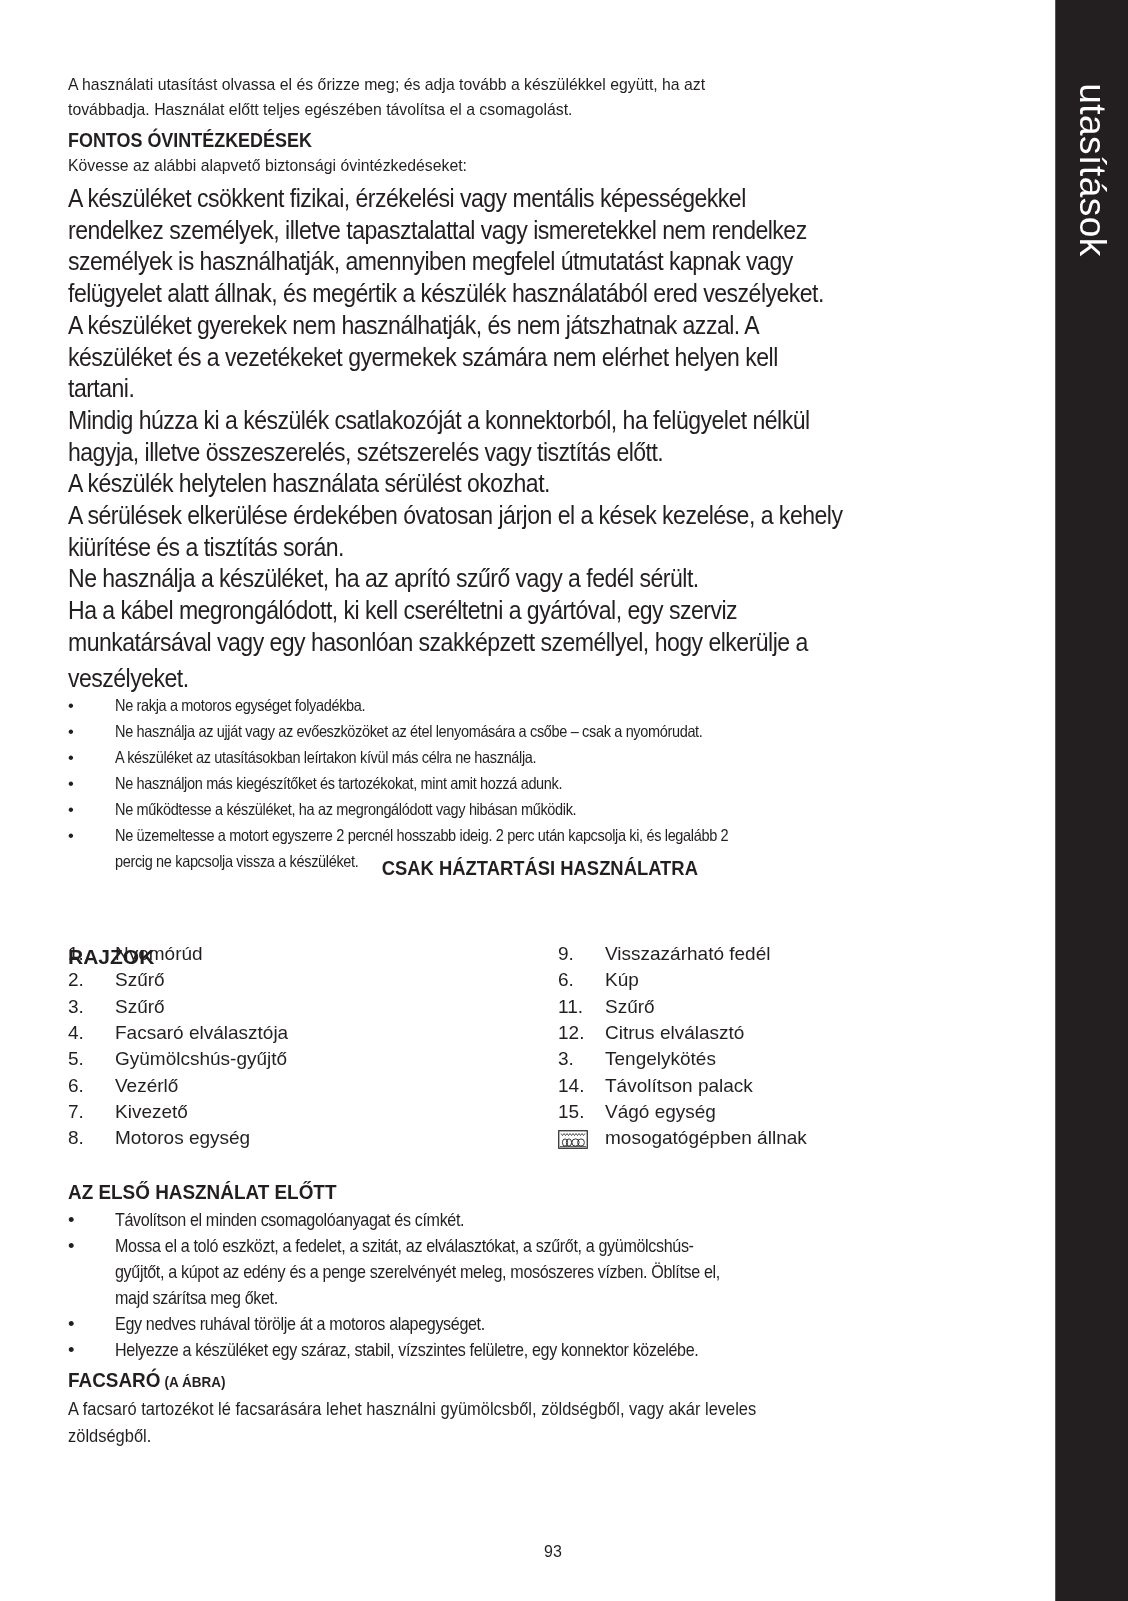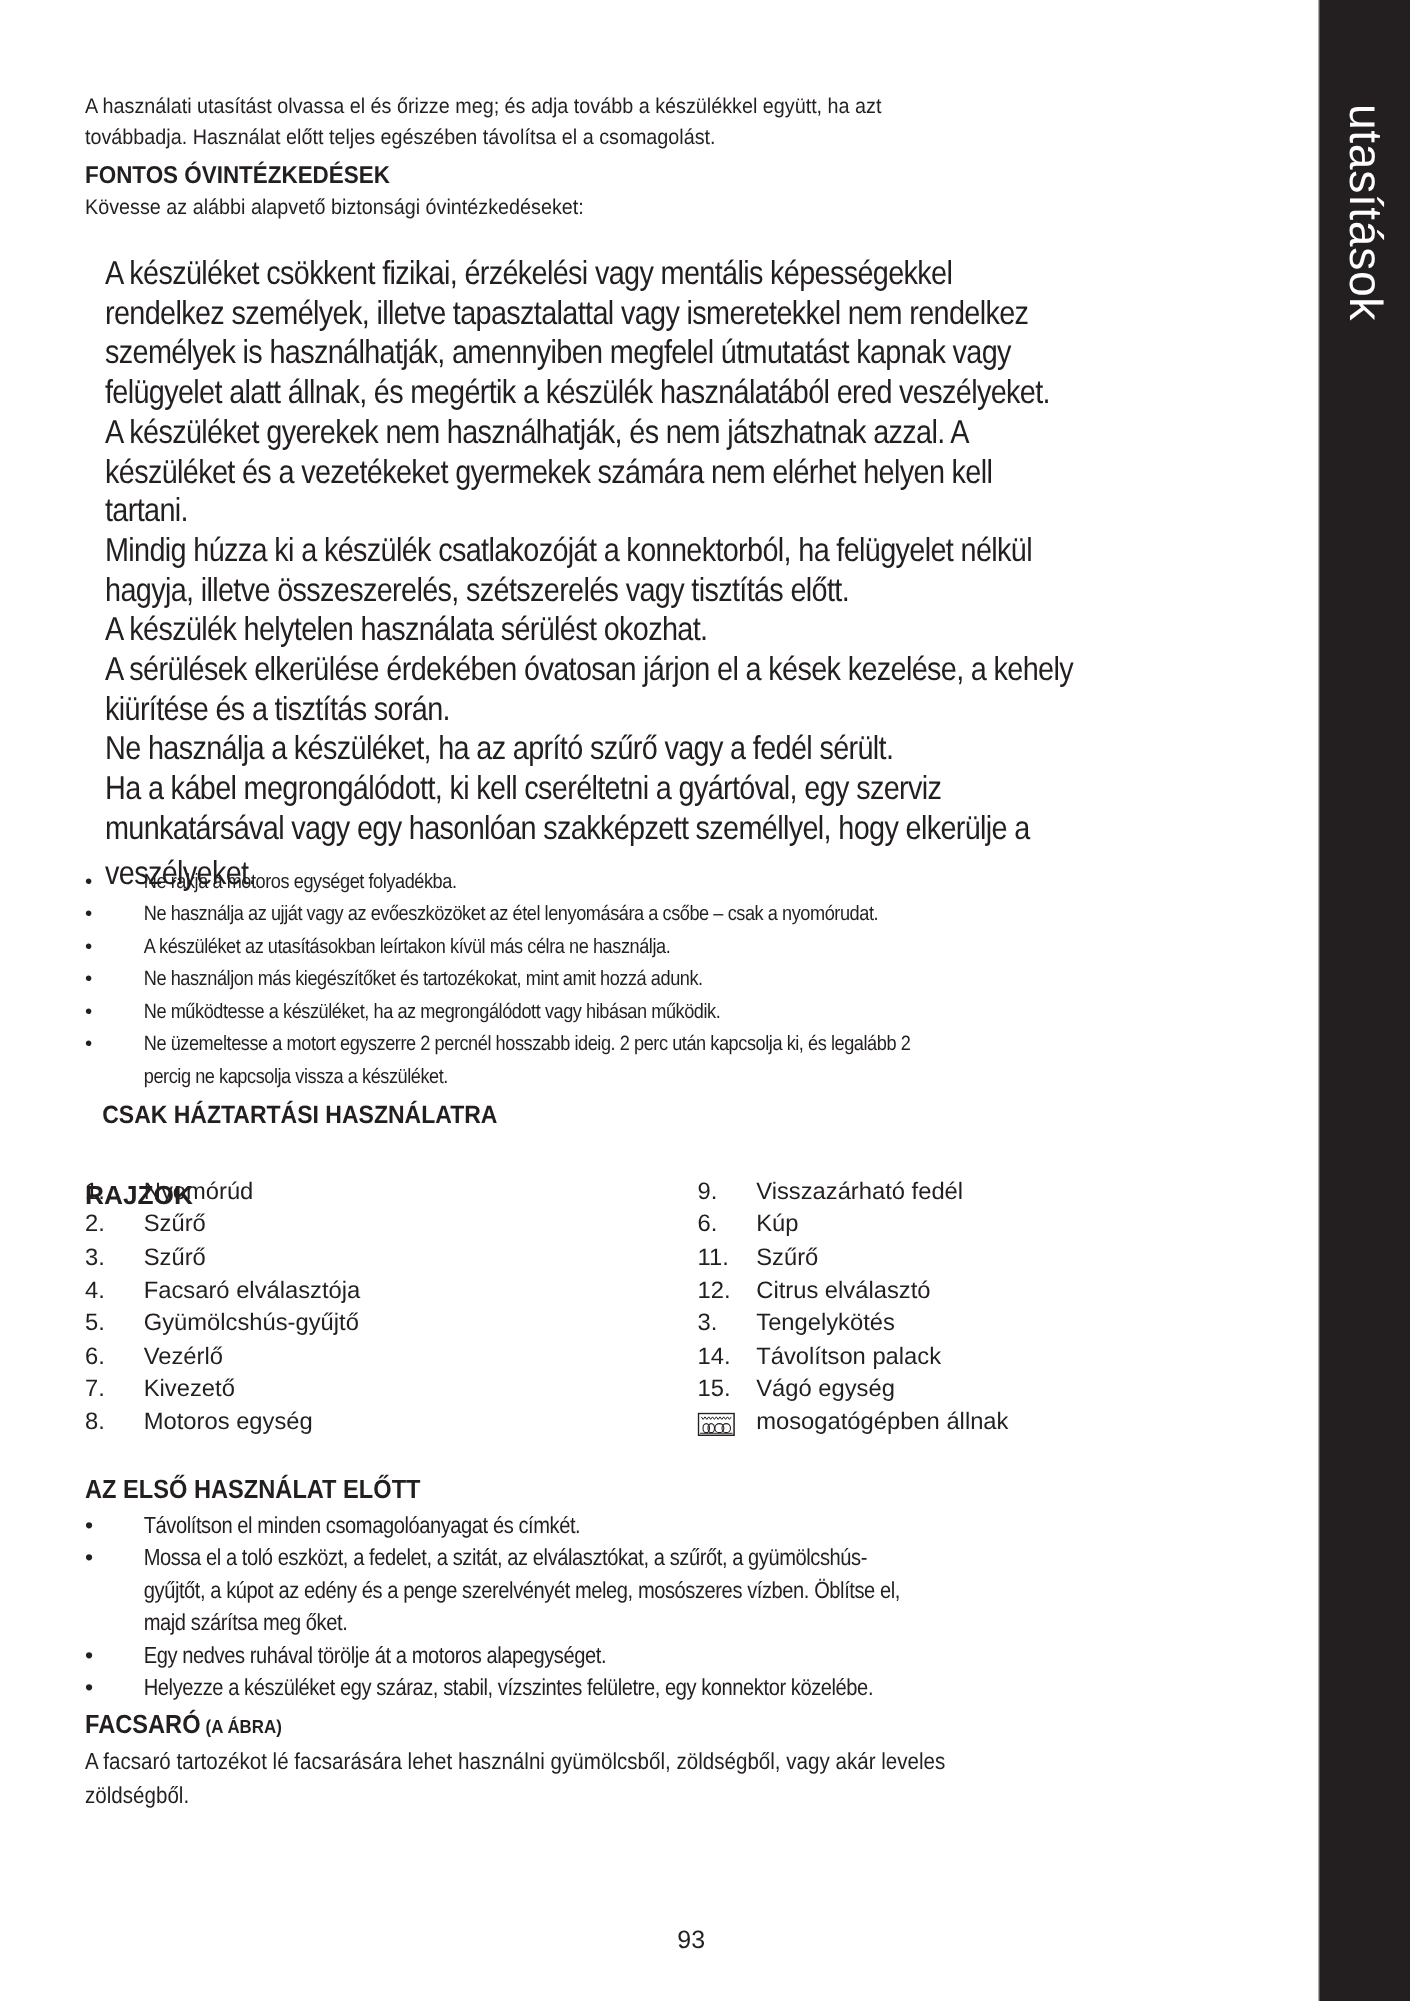--- a/index.html
+++ b/index.html
@@ -91,40 +91,40 @@
     top: 5px;
     width: 30px;
     height: 19px;
   }
   .page-num {
     position: absolute;
     left: 540px;
     top: 1541px;
     width: 26px;
     text-align: center;
-    font-size: 20px;
+    font-size: 16px;
     line-height: 22px;
   }
 </style>
 </head>
 <body>
 
 <div class="side-tab">
   <div class="side-tab-label">utasítások</div>
 </div>
 
 <div class="content">
 
   <div class="abs small cond" style="top:73px; transform:scaleX(0.93);">A használati utasítást olvassa el és őrizze meg; és adja tovább a készülékkel együtt, ha azt</div>
   <div class="abs small cond" style="top:98px; transform:scaleX(0.93);">továbbadja. Használat előtt teljes egészében távolítsa el a csomagolást.</div>
 
   <div class="abs h-bold cond" style="top:128px; transform:scaleX(0.92);">FONTOS ÓVINTÉZKEDÉSEK</div>
   <div class="abs small cond" style="top:154px; transform:scaleX(0.93);">Kövesse az alábbi alapvető biztonsági óvintézkedéseket:</div>
 
-  <div class="abs" style="top:183px; left:16px;margin-top:20px;">
+  <div class="abs" style="top:183px; left:0;">
     <div class="large cond" style="transform:scaleX(0.87);">A készüléket csökkent fizikai, érzékelési vagy mentális képességekkel</div>
     <div class="large cond" style="transform:scaleX(0.87);">rendelkez személyek, illetve tapasztalattal vagy ismeretekkel nem rendelkez</div>
     <div class="large cond" style="transform:scaleX(0.87);">személyek is használhatják, amennyiben megfelel útmutatást kapnak vagy</div>
     <div class="large cond" style="transform:scaleX(0.87);">felügyelet alatt állnak, és megértik a készülék használatából ered veszélyeket.</div>
     <div class="large cond" style="transform:scaleX(0.87);">A készüléket gyerekek nem használhatják, és nem játszhatnak azzal. A</div>
     <div class="large cond" style="transform:scaleX(0.87);">készüléket és a vezetékeket gyermekek számára nem elérhet helyen kell</div>
     <div class="large cond" style="transform:scaleX(0.87);">tartani.</div>
     <div class="large cond" style="transform:scaleX(0.87);">Mindig húzza ki a készülék csatlakozóját a konnektorból, ha felügyelet nélkül</div>
     <div class="large cond" style="transform:scaleX(0.87);">hagyja, illetve összeszerelés, szétszerelés vagy tisztítás előtt.</div>
     <div class="large cond" style="transform:scaleX(0.87);">A készülék helytelen használata sérülést okozhat.</div>
@@ -157,21 +157,21 @@
     <span class="bullet-text cond" style="display:inline-block; transform:scaleX(0.88);">Ne működtesse a készüléket, ha az megrongálódott vagy hibásan működik.</span>
   </div>
   <div class="bullet-row" style="top:822px;">
     <span class="bullet-dot">•</span>
     <span class="bullet-text cond" style="display:inline-block; transform:scaleX(0.88);">Ne üzemeltesse a motort egyszerre 2 percnél hosszabb ideig. 2 perc után kapcsolja ki, és legalább 2</span>
   </div>
   <div class="bullet-row" style="top:848px;">
     <span class="bullet-text cond" style="display:inline-block; transform:scaleX(0.88);">percig ne kapcsolja vissza a készüléket.</span>
   </div>
 
-  <div class="abs" style="top:880px; left:0; width:944px; text-align:left;">
+  <div class="abs" style="top:856px; left:0; width:944px; text-align:center;">
     <span class="h-bold" style="display:inline-block; transform:scaleX(0.92); font-size:20px;">CSAK HÁZTARTÁSI HASZNÁLATRA</span>
   </div>
 
   <div class="abs h-bold" style="top:945px; font-size:21px;">RAJZOK</div>
 
   <div class="abs" style="top:941px; left:0; width:460px; height:212px;">
     <div class="list-row" style="top:0;">
         <span class="list-num">1.</span>
         <span class="list-text">Nyomórúd</span>
       </div>

